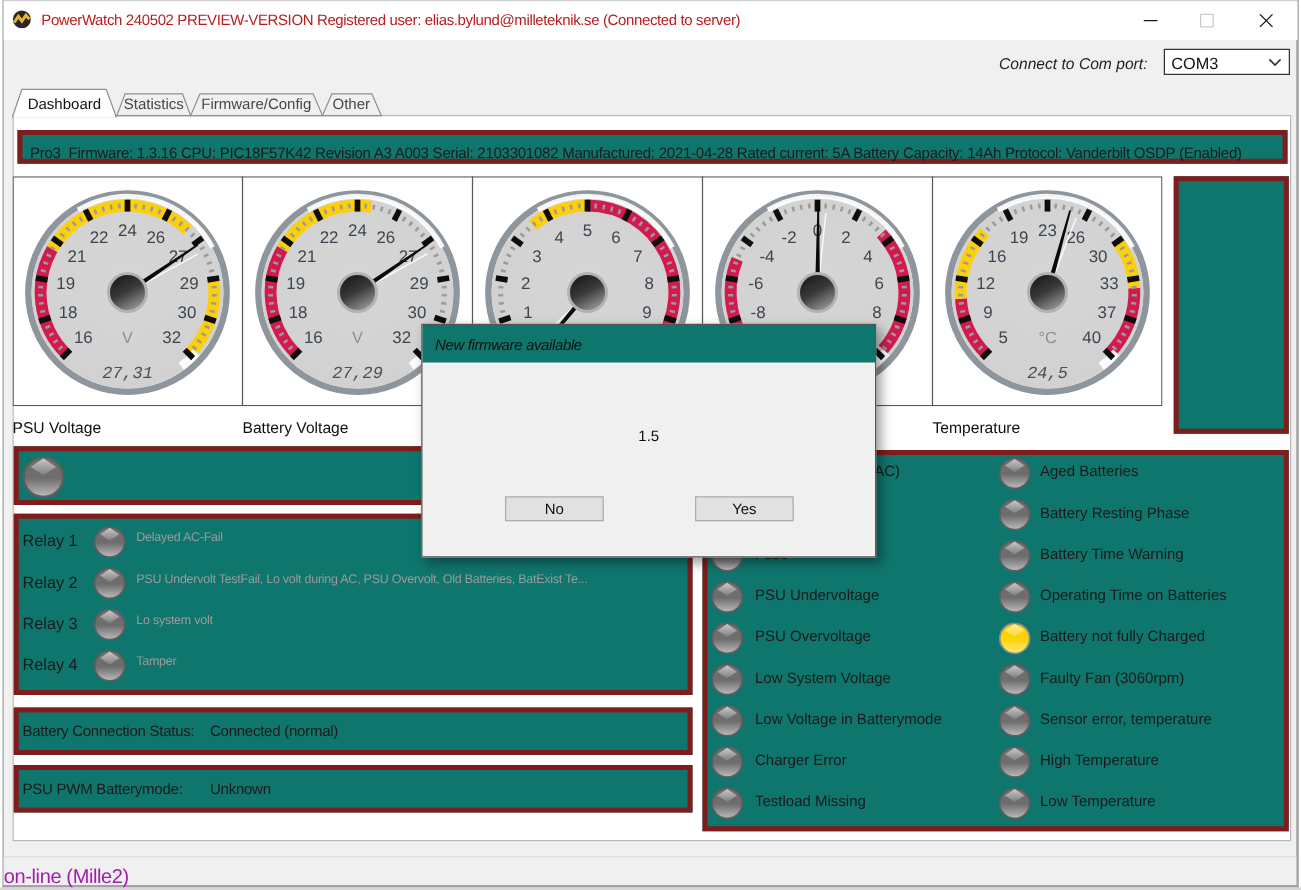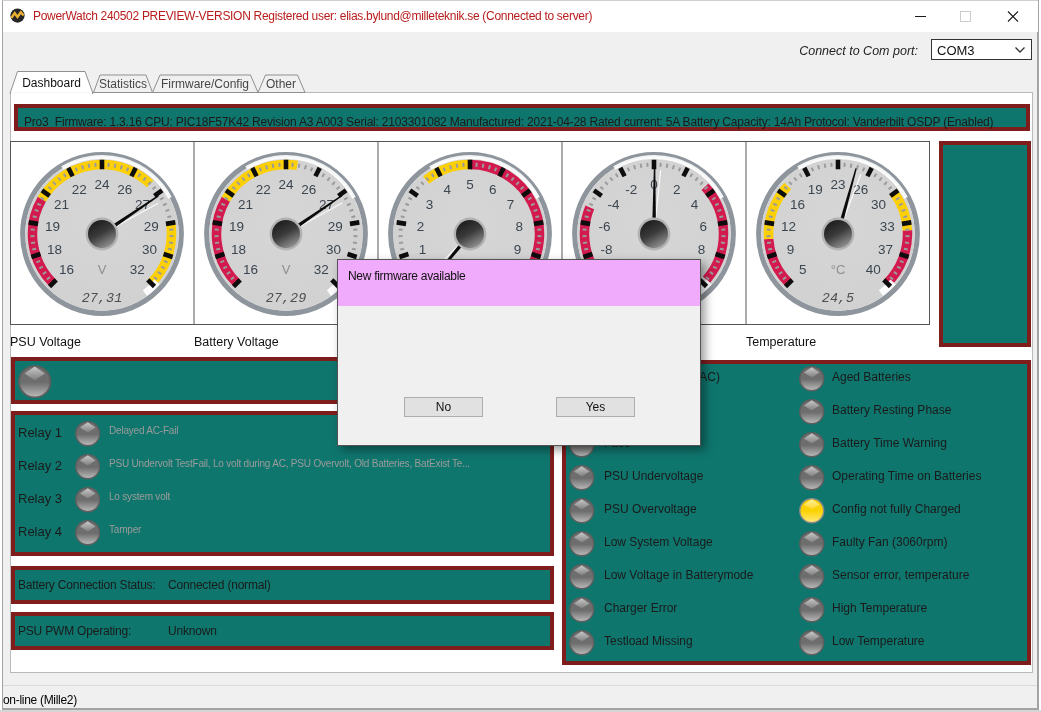--- a/index.html
+++ b/index.html
@@ -22,24 +22,24 @@
 #relaypanel { left:11px; top:411px; width:543px; height:145px; }
 #batpanel { left:11px; top:566px; width:543px; height:38px; }
 #pwmpanel { left:11px; top:612px; width:543px; height:38px; }
 #ledpanel { left:562px; top:360px; width:469px; height:305px; }
 .lbl { font-size:12px; color:#1a1a1a; white-space:nowrap; }
 .rlbl { font-size:13px; color:#1a1a1a; white-space:nowrap; }
 .rdesc { font-size:10px; letter-spacing:-0.2px; color:#9b9b9b; white-space:nowrap; }
 .blbl { font-size:12px; letter-spacing:-0.2px; color:#1a1a1a; white-space:nowrap; }
 #statussep { left:3px; top:685px; width:1034px; height:1px; background:#dadada; }
 #statusbar { left:3px; top:686px; width:1034px; height:22px; background:#f0f0f0; }
-#statusbar span { position:absolute; left:0px; top:7px; font-size:12px; letter-spacing:-0.3px; color:#000000; }
+#statusbar span { position:absolute; left:0px; top:7px; font-size:16px; letter-spacing:-0.3px; color:#a21caf; }
 #dialog { left:337px; top:259px; width:364px; height:187px; background:#f0f0f0;
   border:1px solid #545454; box-shadow:4px 4px 9px rgba(0,0,0,0.4); z-index:50; }
-#dlgtitle { position:absolute; left:0; top:0; width:100%; height:46px; background:#f0abfc; }
+#dlgtitle { position:absolute; left:0; top:0; width:100%; height:30px; background:#0f766e;font-style:italic; }
 #dlgtitle span { position:absolute; left:10px; top:9px; font-size:12px; letter-spacing:-0.3px; color:#111; }
 #dlgmsg { position:absolute; left:0; top:58px; width:100%; text-align:center; font-size:12px; color:#111; }
 #dlgver { position:absolute; left:0; top:82px; width:100%; text-align:center; font-size:12px; color:#111; }
 .dbtn { position:absolute; top:137px; width:79px; height:20px; background:#e1e1e1; border:1px solid #adadad;
   font-size:12px; color:#111; text-align:center; line-height:18px; }
 </style></head>
 <body>
 <svg width="0" height="0" style="position:absolute">
 <defs>
 <linearGradient id="led_gray" x1="0" y1="0" x2="0" y2="1">
@@ -512,21 +512,21 @@
 <div class="glabel" style="left:378px">Load Current</div>
 <div class="glabel" style="left:562px">Battery Current</div>
 <div class="glabel" style="left:746px">Temperature</div>
 <div id="rpanel" class="gray-panel"></div>
 <div id="toppanel" class="gray-panel"></div>
 <div id="relaypanel" class="gray-panel"></div>
 <div id="batpanel" class="gray-panel"></div>
 <div class="blbl" style="left:18px;top:578px">Battery Connection Status:</div>
 <div class="blbl" style="left:168px;top:578px">Connected (normal)</div>
 <div id="pwmpanel" class="gray-panel"></div>
-<div class="blbl" style="left:18px;top:624px">PSU PWM Operating:</div>
+<div class="blbl" style="left:18px;top:624px">PSU PWM Batterymode:</div>
 <div class="blbl" style="left:168px;top:624px">Unknown</div>
 <div id="ledpanel" class="gray-panel"></div>
 <svg class="led" style="left:18.0px;top:364.9px" width="33.5" height="33.5" viewBox="0 0 26 26">
     <circle cx="13" cy="13" r="12.2" fill="url(#led_gray)" stroke="#5e5e5e" stroke-width="1.4"></circle>
     <polygon points="13,1.2 20.9,6.6 13,11.8 5.1,6.6" fill="url(#ledhi_gray)"></polygon>
   </svg>
 <div class="rlbl" style="left:18px;top:425px">Relay 1</div>
 <svg class="led" style="left:74.8px;top:421.2px" width="25.5" height="25.5" viewBox="0 0 26 26">
     <circle cx="13" cy="13" r="12.2" fill="url(#led_gray)" stroke="#5e5e5e" stroke-width="1.4"></circle>
     <polygon points="13,1.2 20.9,6.6 13,11.8 5.1,6.6" fill="url(#ledhi_gray)"></polygon>
@@ -591,21 +591,21 @@
 <div class="lbl" style="left:832px;top:469px">Operating Time on Batteries</div>
 <svg class="led" style="left:569.2px;top:498.2px" width="25.5" height="25.5" viewBox="0 0 26 26">
     <circle cx="13" cy="13" r="12.2" fill="url(#led_gray)" stroke="#5e5e5e" stroke-width="1.4"></circle>
     <polygon points="13,1.2 20.9,6.6 13,11.8 5.1,6.6" fill="url(#ledhi_gray)"></polygon>
   </svg>
 <div class="lbl" style="left:604px;top:502px">PSU Overvoltage</div>
 <svg class="led" style="left:799.0px;top:498.2px" width="25.5" height="25.5" viewBox="0 0 26 26">
     <circle cx="13" cy="13" r="12.2" fill="url(#led_yellow)" stroke="#8a8a8a" stroke-width="1.4"></circle>
     <polygon points="13,1.2 20.9,6.6 13,11.8 5.1,6.6" fill="url(#ledhi_yellow)"></polygon>
   </svg>
-<div class="lbl" style="left:832px;top:502px">Config not fully Charged</div>
+<div class="lbl" style="left:832px;top:502px">Battery not fully Charged</div>
 <svg class="led" style="left:569.2px;top:531.2px" width="25.5" height="25.5" viewBox="0 0 26 26">
     <circle cx="13" cy="13" r="12.2" fill="url(#led_gray)" stroke="#5e5e5e" stroke-width="1.4"></circle>
     <polygon points="13,1.2 20.9,6.6 13,11.8 5.1,6.6" fill="url(#ledhi_gray)"></polygon>
   </svg>
 <div class="lbl" style="left:604px;top:535px">Low System Voltage</div>
 <svg class="led" style="left:799.0px;top:531.2px" width="25.5" height="25.5" viewBox="0 0 26 26">
     <circle cx="13" cy="13" r="12.2" fill="url(#led_gray)" stroke="#5e5e5e" stroke-width="1.4"></circle>
     <polygon points="13,1.2 20.9,6.6 13,11.8 5.1,6.6" fill="url(#ledhi_gray)"></polygon>
   </svg>
 <div class="lbl" style="left:832px;top:535px">Faulty Fan (3060rpm)</div>
@@ -641,14 +641,15 @@
 <div class="lbl" style="left:832px;top:634px">Low Temperature</div>
 <div id="statussep"></div>
 <div style="left:0;top:710px;width:1041px;height:2px;background:#d6d6d6"></div>
 <div id="statusbar">
     <span>on-line (Mille2)</span>
   </div>
 <div id="dialog">
   <div id="dlgtitle">
       <span>New firmware available</span>
     </div>
+  <div id="dlgver">1.5</div>
   <div class="dbtn" style="left:66px">No</div>
   <div class="dbtn" style="left:218px">Yes</div>
 </div>
 </body></html>

